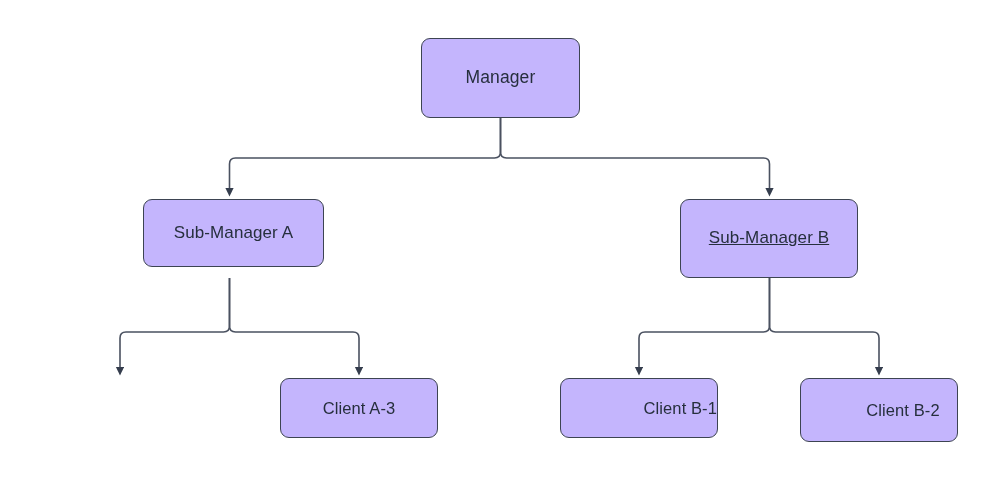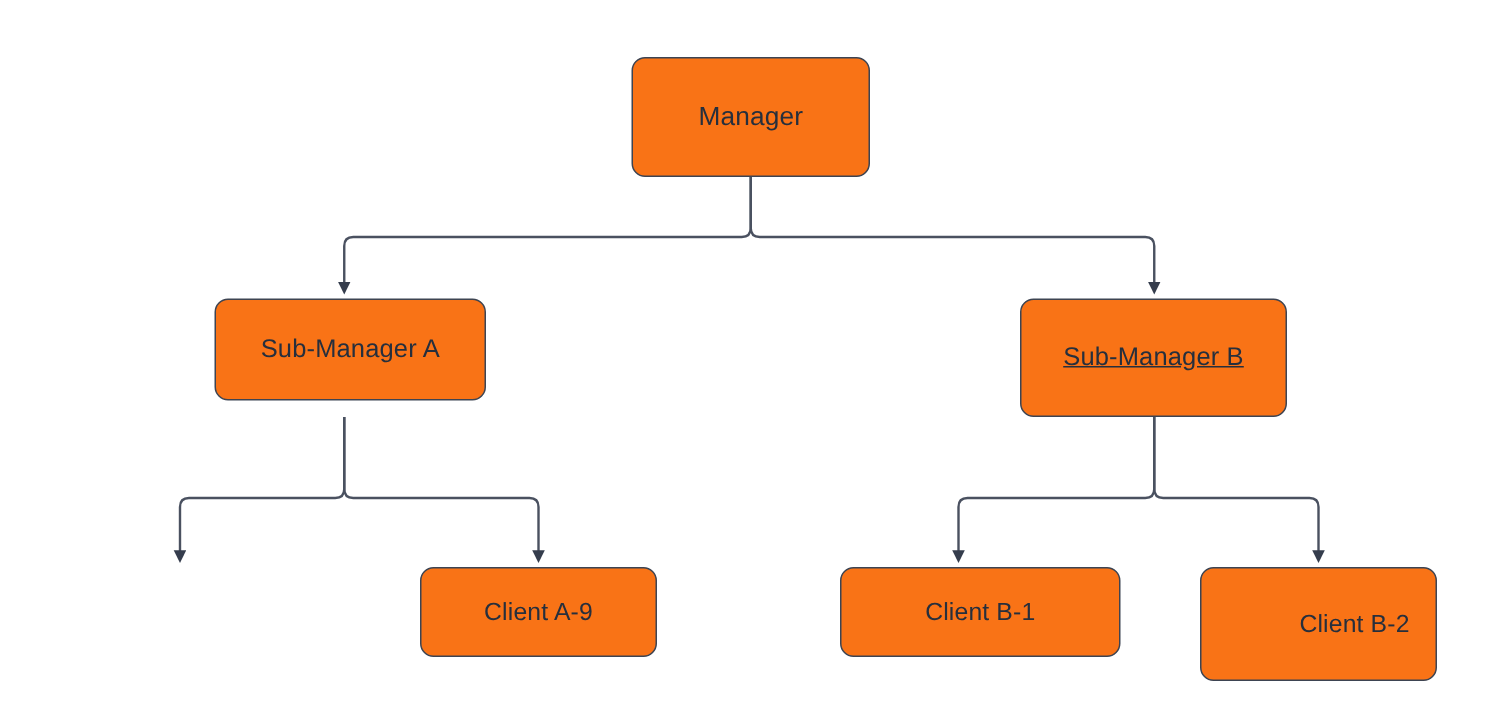--- a/index.html
+++ b/index.html
@@ -24,21 +24,21 @@
     position: absolute;
     left: 0;
     top: 0;
     width: 1000px;
     height: 480px;
     pointer-events: none;
   }
   .node {
     position: absolute;
     box-sizing: border-box;
-    background: #f97316;
+    background: #c4b5fd;
     border: 1.6px solid #3d4452;
     border-radius: 9px;
     display: flex;
     align-items: center;
     justify-content: center;
     color: #262f3d;
     font-size: 17px;
     line-height: 1.1;
     letter-spacing: 0.1px;
     white-space: nowrap;
@@ -91,24 +91,24 @@
   <div class="node node-sub-manager" style="left:143px; top:199px; width:181px; height:68px;">
     <span class="node-label">Sub-Manager A</span>
   </div>
 
   <div class="node node-sub-manager" style="left:680px; top:199px; width:178px; height:79px;text-decoration:underline;">
     <span class="node-label">Sub-Manager B</span>
   </div>
 
 
   <div class="node node-client" style="left:280px; top:378px; width:158px; height:60px;">
-    <span class="node-label">Client A-9</span>
+    <span class="node-label">Client A-3</span>
   </div>
 
-  <div class="node node-client" style="left:560px; top:378px; width:187px; height:60px;">
+  <div class="node node-client" style="left:560px; top:378px; width:158px; height:60px;justify-content:flex-end;">
     <span class="node-label">Client B-1</span>
   </div>
 
-  <div class="node node-client" style="left:800px; top:378px; width:158px; height:76px;padding-left:48px;">
+  <div class="node node-client" style="left:800px; top:378px; width:158px; height:64px;padding-left:48px;">
     <span class="node-label">Client B-2</span>
   </div>
 
 </div>
 
 </body></html>

